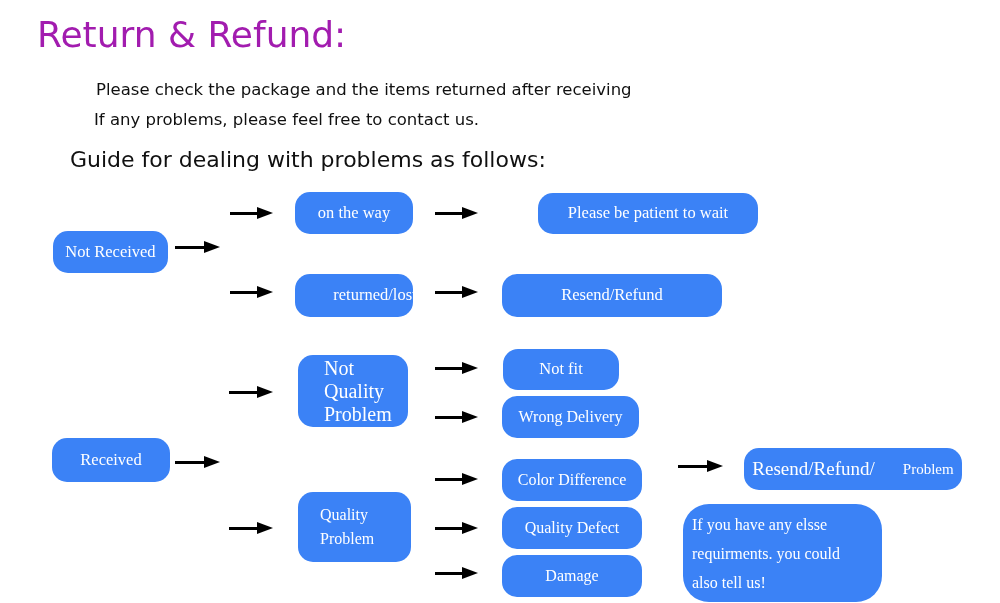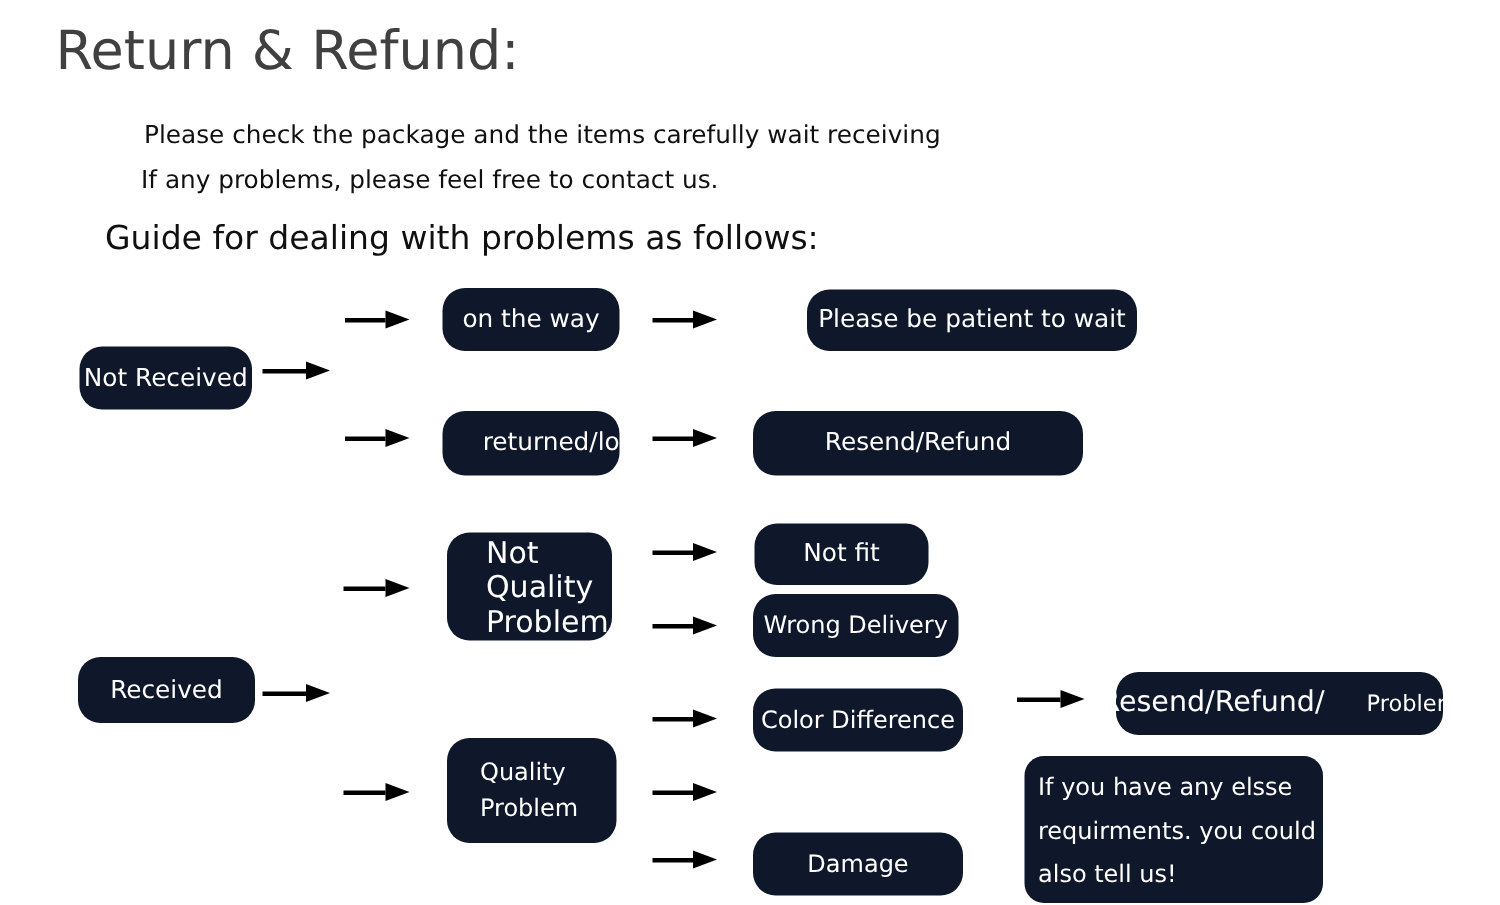--- a/index.html
+++ b/index.html
@@ -15,21 +15,21 @@
     font-family: "DejaVu Sans", "Liberation Sans", sans-serif;
     color: #111111;
     overflow: hidden;
   }
   .abs { position: absolute; }
 
   .page-title {
     left: 37px; top: 12px;
     font-size: 36px;
     line-height: 1.25;
-    color: #404040;
+    color: #a21caf;
     white-space: nowrap;
   }
   .subtitle-1 {
     left: 96px; top: 80px;
     font-size: 16.5px;
     white-space: nowrap;
     color: #101010;
   }
   .subtitle-2 {
     left: 94px; top: 110px;
@@ -39,31 +39,32 @@
   }
   .guide-title {
     left: 70px; top: 147px;
     font-size: 22px;
     white-space: nowrap;
     color: #101010;
   }
 
   .node {
     position: absolute;
-    background: #0f172a;
+    background: #3b82f6;
     color: #ffffff;
     border-radius: 15px;
     display: flex;
     align-items: center;
     justify-content: center;
     text-align: center;
     font-size: 16.5px;
     line-height: 1.25;
     white-space: pre-line;
     box-sizing: border-box;
+    font-family: Liberation Serif, serif;
   }
   .node.align-left {
     justify-content: flex-start;
     text-align: left;
   }
   .node .label-small { font-size: 15px; }
   .node .label-main  { font-size: 19px; }
 
   .arrow {
     position: absolute;
@@ -81,21 +82,21 @@
     border-top: 6px solid transparent;
     border-bottom: 6px solid transparent;
   }
 </style>
 </head>
 <body>
 
 <div class="canvas">
 
   <div class="abs page-title">Return &amp; Refund:</div>
-  <div class="abs subtitle-1">Please check the package and the items carefully wait receiving</div>
+  <div class="abs subtitle-1">Please check the package and the items returned after receiving</div>
   <div class="abs subtitle-2">If any problems, please feel free to contact us.</div>
   <div class="abs guide-title">Guide for dealing with problems as follows:</div>
 
   <div class="node" style="left:53px; top:231px; width:115px; height:42px;">Not Received</div>
 
   <div class="arrow" style="left:175px; top:246px; width:29px;"></div>
   <div class="arrow" style="left:230px; top:212px; width:27px;"></div>
   <div class="arrow" style="left:230px; top:291px; width:27px;"></div>
 
   <div class="node" style="left:295px; top:192px; width:118px; height:42px;">on the way</div>
@@ -121,25 +122,26 @@
 
   <div class="arrow" style="left:435px; top:367px; width:27px;"></div>
   <div class="arrow" style="left:435px; top:416px; width:27px;"></div>
   <div class="arrow" style="left:435px; top:478px; width:27px;"></div>
   <div class="arrow" style="left:435px; top:527px; width:27px;"></div>
   <div class="arrow" style="left:435px; top:572px; width:27px;"></div>
 
   <div class="node" style="left:503px; top:349px; width:116px; height:41px;">Not fit</div>
   <div class="node" style="left:502px; top:396px; width:137px; height:42px; font-size:16px;">Wrong Delivery</div>
   <div class="node" style="left:502px; top:459px; width:140px; height:42px; font-size:16px;">Color Difference</div>
+  <div class="node" style="left:502px; top:507px; width:140px; height:42px; font-size:16px;">Quality Defect</div>
   <div class="node" style="left:502px; top:555px; width:140px; height:42px; font-size:16px;">Damage</div>
 
   <div class="arrow" style="left:678px; top:465px; width:29px;"></div>
 
   <div class="node" style="left:744px; top:448px; width:218px; height:42px;gap:28px;">
     <span class="label-main">Resend/Refund/</span><span class="label-small">Problem</span>
   </div>
 
-  <div class="node align-left" style="left:683px; top:504px; width:199px; height:98px; padding:6px 4px 6px 9px; font-size:16px; line-height:29px; border-radius:13px; align-items:flex-start;">If you have any elsse
+  <div class="node align-left" style="left:683px; top:504px; width:199px; height:98px; padding:6px 4px 6px 9px; font-size:16px; line-height:29px; border-radius:26px; align-items:flex-start;">If you have any elsse
 requirments. you could
 also tell us!</div>
 
 </div>
 
 </body></html>

